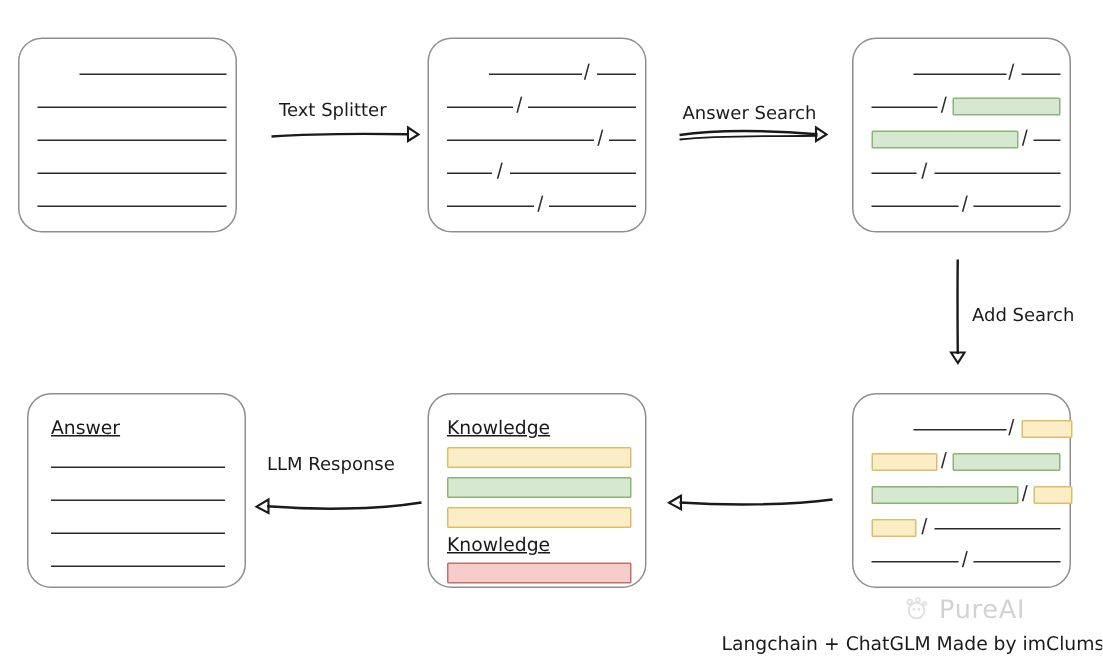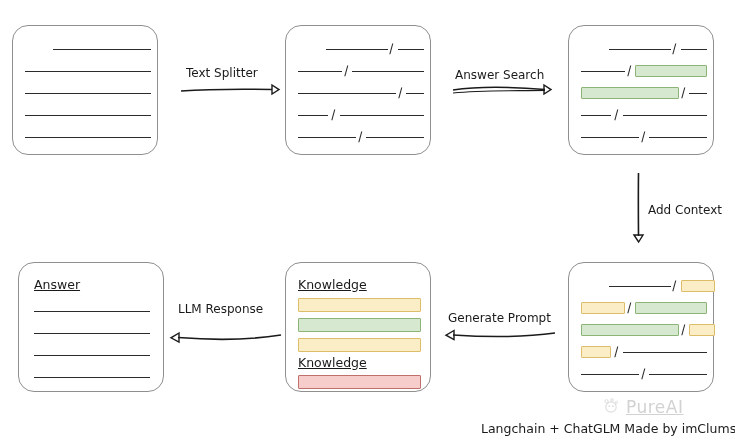--- a/index.html
+++ b/index.html
@@ -173,21 +173,21 @@
 
     <div class="rule" style="left:12px; top:89px; width:30px;"></div>
     <span class="slash" style="left:45px; top:82px;">/</span>
     <div class="rule" style="left:54px; top:89px; width:84px;"></div>
 
     <div class="rule" style="left:12px; top:111px; width:58px;"></div>
     <span class="slash" style="left:72px; top:104px;">/</span>
     <div class="rule" style="left:80px; top:111px; width:58px;"></div>
   </div>
 
-  <div class="arrow-label" style="left:648px; top:203px;">Add Context</div>
+  <div class="arrow-label" style="left:648px; top:203px;">Add Search</div>
   <svg class="arrow-svg" style="left:630px; top:172px;" width="18" height="72" viewBox="0 0 18 72">
     <path d="M8.5,1 C8.2,24 8.4,46 8.5,64" stroke="#1a1a1a" stroke-width="1.6" fill="none"></path>
     <path d="M4,63 L8.6,70 L13,63 Z" fill="none" stroke="#1a1a1a" stroke-width="1.4"></path>
   </svg>
 
   <div class="box" style="left:568px; top:262px; width:146px; height:130px;">
     <div class="rule" style="left:40px; top:23px; width:62px;"></div>
     <span class="slash" style="left:103px; top:16px;">/</span>
     <div class="chip chip-yellow" style="left:112px; top:17px; width:34px;"></div>
 
@@ -201,21 +201,20 @@
 
     <div class="chip chip-yellow" style="left:12px; top:83px; width:30px;"></div>
     <span class="slash" style="left:45px; top:82px;">/</span>
     <div class="rule" style="left:54px; top:89px; width:84px;"></div>
 
     <div class="rule" style="left:12px; top:111px; width:58px;"></div>
     <span class="slash" style="left:72px; top:104px;">/</span>
     <div class="rule" style="left:80px; top:111px; width:58px;"></div>
   </div>
 
-  <div class="arrow-label" style="left:448px; top:311px;">Generate Prompt</div>
   <svg class="arrow-svg" style="left:444px; top:327px;" width="112" height="16" viewBox="0 0 112 16">
     <path d="M111,6 C82,10 40,10 9,8" stroke="#1a1a1a" stroke-width="1.6" fill="none"></path>
     <path d="M10,3.5 L2,8.2 L10,12.5 Z" fill="none" stroke="#1a1a1a" stroke-width="1.4"></path>
   </svg>
 
   <div class="box" style="left:285px; top:262px; width:146px; height:130px;">
     <div class="boxlabel" style="left:12px; top:14px;">Knowledge</div>
     <div class="bar bar-yellow" style="left:12px; top:35px; width:123px;"></div>
     <div class="bar bar-green" style="left:12px; top:55px; width:123px;"></div>
     <div class="bar bar-yellow" style="left:12px; top:75px; width:123px;"></div>
@@ -238,17 +237,17 @@
   </div>
 
   <svg class="watermark-mark" style="left:601px; top:398px;" width="20" height="16" viewBox="0 0 20 16">
     <circle cx="10" cy="9" r="5.2" fill="none" stroke="#dedede" stroke-width="1.2"></circle>
     <circle cx="5.5" cy="3.2" r="1.6" fill="none" stroke="#dedede" stroke-width="1"></circle>
     <circle cx="11" cy="2" r="1.3" fill="none" stroke="#dedede" stroke-width="1"></circle>
     <circle cx="15.4" cy="4.4" r="1.1" fill="none" stroke="#dedede" stroke-width="1"></circle>
     <circle cx="8.3" cy="8.2" r="0.9" fill="#dedede"></circle>
     <circle cx="11.8" cy="8.2" r="0.9" fill="#dedede"></circle>
   </svg>
-  <div class="watermark" style="left:626px; top:397px;text-decoration:underline;">PureAI</div>
+  <div class="watermark" style="left:626px; top:397px;">PureAI</div>
 
   <div class="credits" style="left:481px; top:421px;">Langchain + ChatGLM Made by imClumsyPanda</div>
 
 </div>
 
 </body></html>

